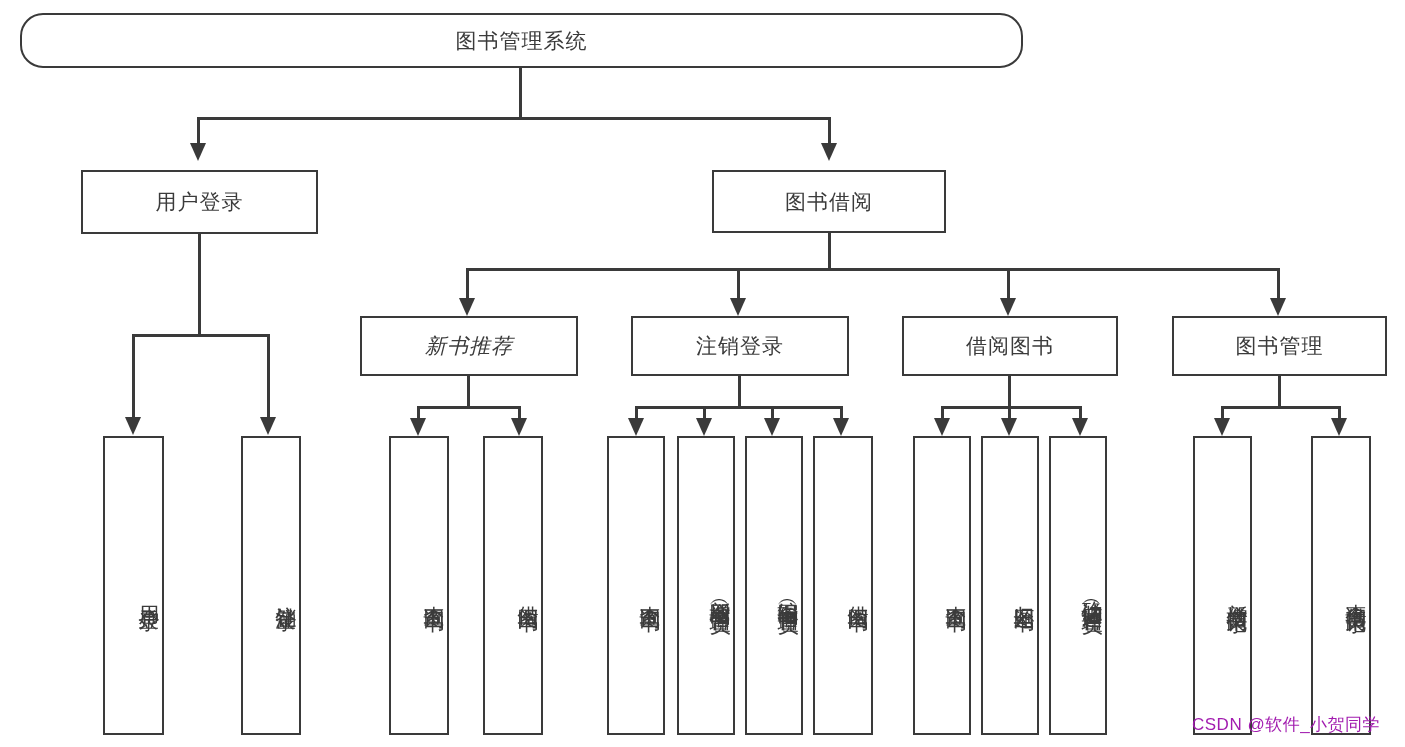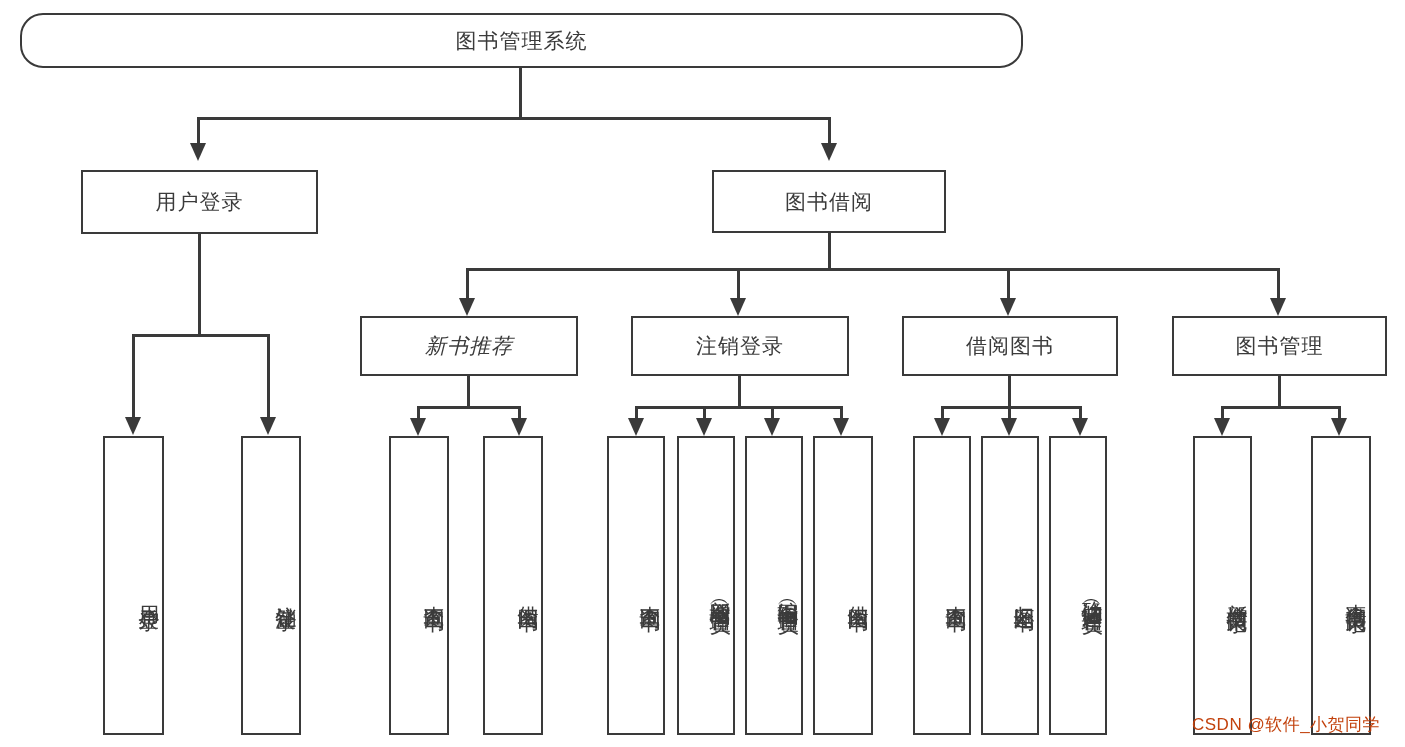--- a/index.html
+++ b/index.html
@@ -57,21 +57,21 @@
     width:0;height:0;
     border-left:8px solid transparent;
     border-right:8px solid transparent;
     border-top:18px solid #3a3a3a;
   }
   #watermark{
     position:absolute;
     left:1192px;
     top:713px;
     font-size:17px;
-    color:#c2410c;
+    color:#a21caf;
     letter-spacing:0.5px;
     white-space:nowrap;
     pointer-events:none;
     text-align:center;
   }
 </style>
 </head>
 <body>
 
 <div id="canvas">

